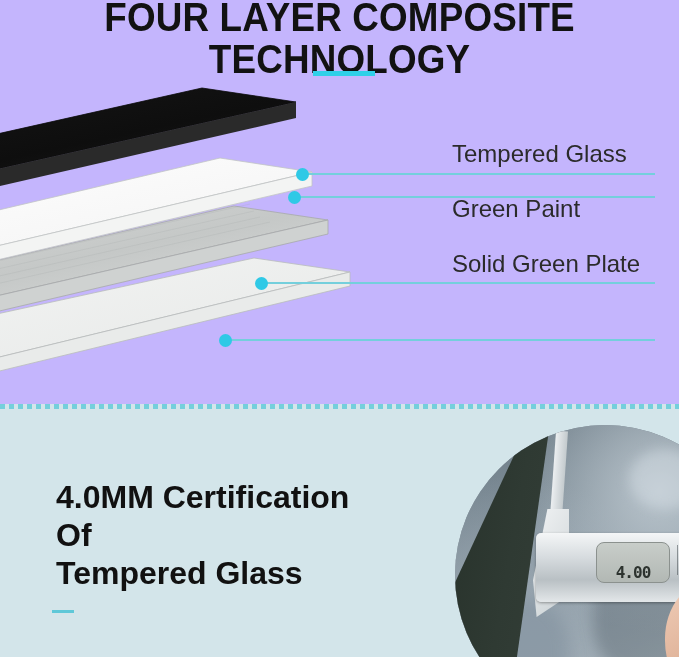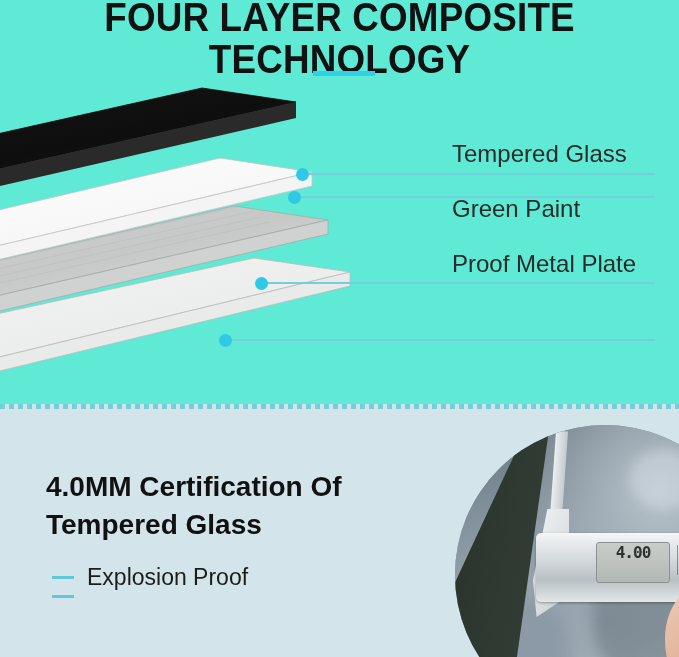--- a/index.html
+++ b/index.html
@@ -17,21 +17,21 @@
     overflow: hidden;
     background: #ffffff;
   }
 
   
   #top-section {
     position: absolute;
     left: 0; top: 0;
     width: 679px;
     height: 505px;
-    background: #5eead4;
+    background: #c4b5fd;
     overflow: hidden;
   }
 
   #title-block {
     position: absolute;
     left: 0;
     top: -4px;
     width: 679px;
     text-align: center;
     z-index: 6;
@@ -118,24 +118,24 @@
   #bottom-text {
     position: absolute;
     left: 42px;
     top: 60px;
     z-index: 5;
     width: 360px;
   }
   #bottom-heading {
     font-family: "Liberation Sans", sans-serif;
     font-weight: bold;
-    font-size: 28px;
+    font-size: 32px;
     line-height: 38px;
     color: #111111;
-    margin: 4px;
+    margin: 14px;
     white-space: pre-line;
   }
   #feature-list {
     margin: 18px 0 0 10px;
     padding: 0;
     list-style: none;
   }
   .feature-item {
     display: flex;
     align-items: center;
@@ -239,23 +239,23 @@
     clip-path: polygon(40% 0%, 100% 0%, 100% 80%, 10% 100%, 0% 66%);
   }
   #caliper-photo .lcd {
     position: absolute;
     left: 47%;
     top: 39%;
     width: 24%;
     height: 13%;
     background: linear-gradient(180deg, #c8cdc9 0%, #b2b8b4 100%);
     border: 1px solid #8b918e;
-    border-radius: 3px;
+    border-radius: 8px;
     display: flex;
-    align-items: flex-start;
+    align-items: flex-end;
     justify-content: center;
   }
   #caliper-photo .lcd-value {
     font-family: "DejaVu Sans Mono", monospace;
     font-size: 16px;
     font-weight: bold;
     color: #2d332f;
     letter-spacing: -1px;
   }
   #caliper-photo .thumb-grip {
@@ -355,38 +355,34 @@
     <div class="callout-dot" style="left:296px; top:168px;"></div>
     <div class="callout-line" style="left:307px; top:173px; width:348px;"></div>
     <div class="callout-label" style="left:452px; top:140px;">Tempered Glass</div>
 
     <div class="callout-dot" style="left:288px; top:191px;"></div>
     <div class="callout-line" style="left:299px; top:196px; width:356px;"></div>
     <div class="callout-label" style="left:452px; top:195px;">Green Paint</div>
 
     <div class="callout-dot" style="left:255px; top:277px;"></div>
     <div class="callout-line" style="left:266px; top:282px; width:389px;"></div>
-    <div class="callout-label" style="left:452px; top:250px;">Proof Metal Plate</div>
+    <div class="callout-label" style="left:452px; top:250px;">Solid Green Plate</div>
 
     <div class="callout-dot" style="left:219px; top:334px;"></div>
     <div class="callout-line" style="left:230px; top:339px; width:425px;"></div>
   </div>
 
   <div id="bottom-section">
     <div id="bottom-dashed-top"></div>
 
     <div id="bottom-text">
       <h2 id="bottom-heading">4.0MM Certification Of
 Tempered Glass</h2>
 
       <ul id="feature-list">
-        <li class="feature-item">
-          <span class="feature-dash"></span>
-          <span class="feature-label">Explosion Proof</span>
-        </li>
         <li class="feature-item">
           <span class="feature-dash"></span>
         </li>
       </ul>
     </div>
   </div>
 
   <div id="caliper-photo">
     <div class="bg-blur"></div>
     <div class="bg-shape-c"></div>

